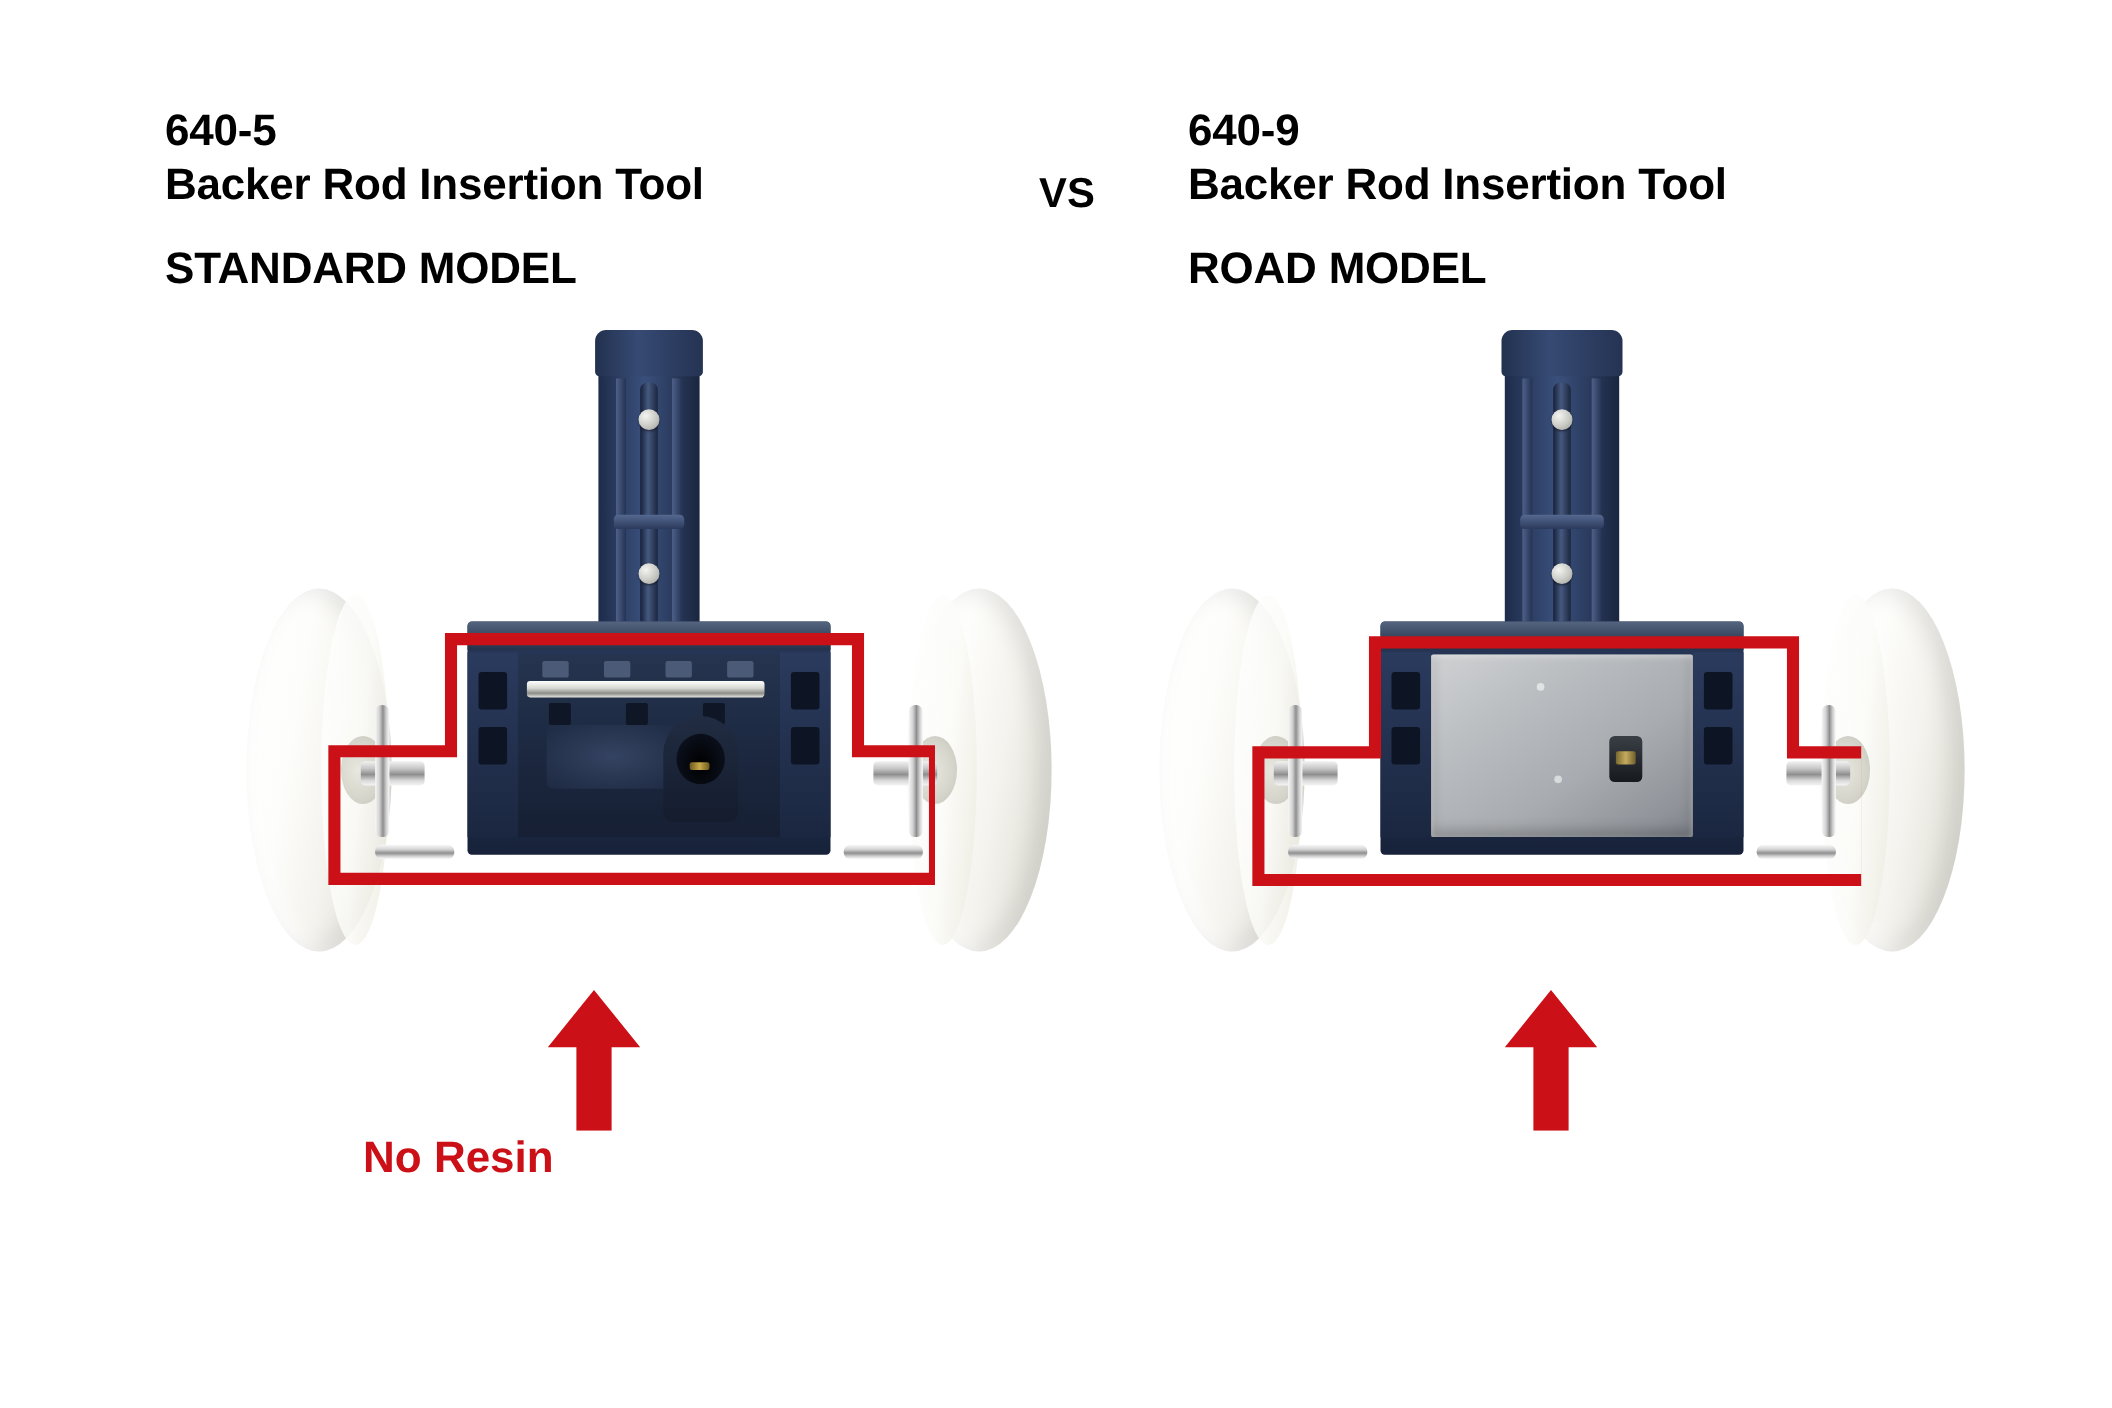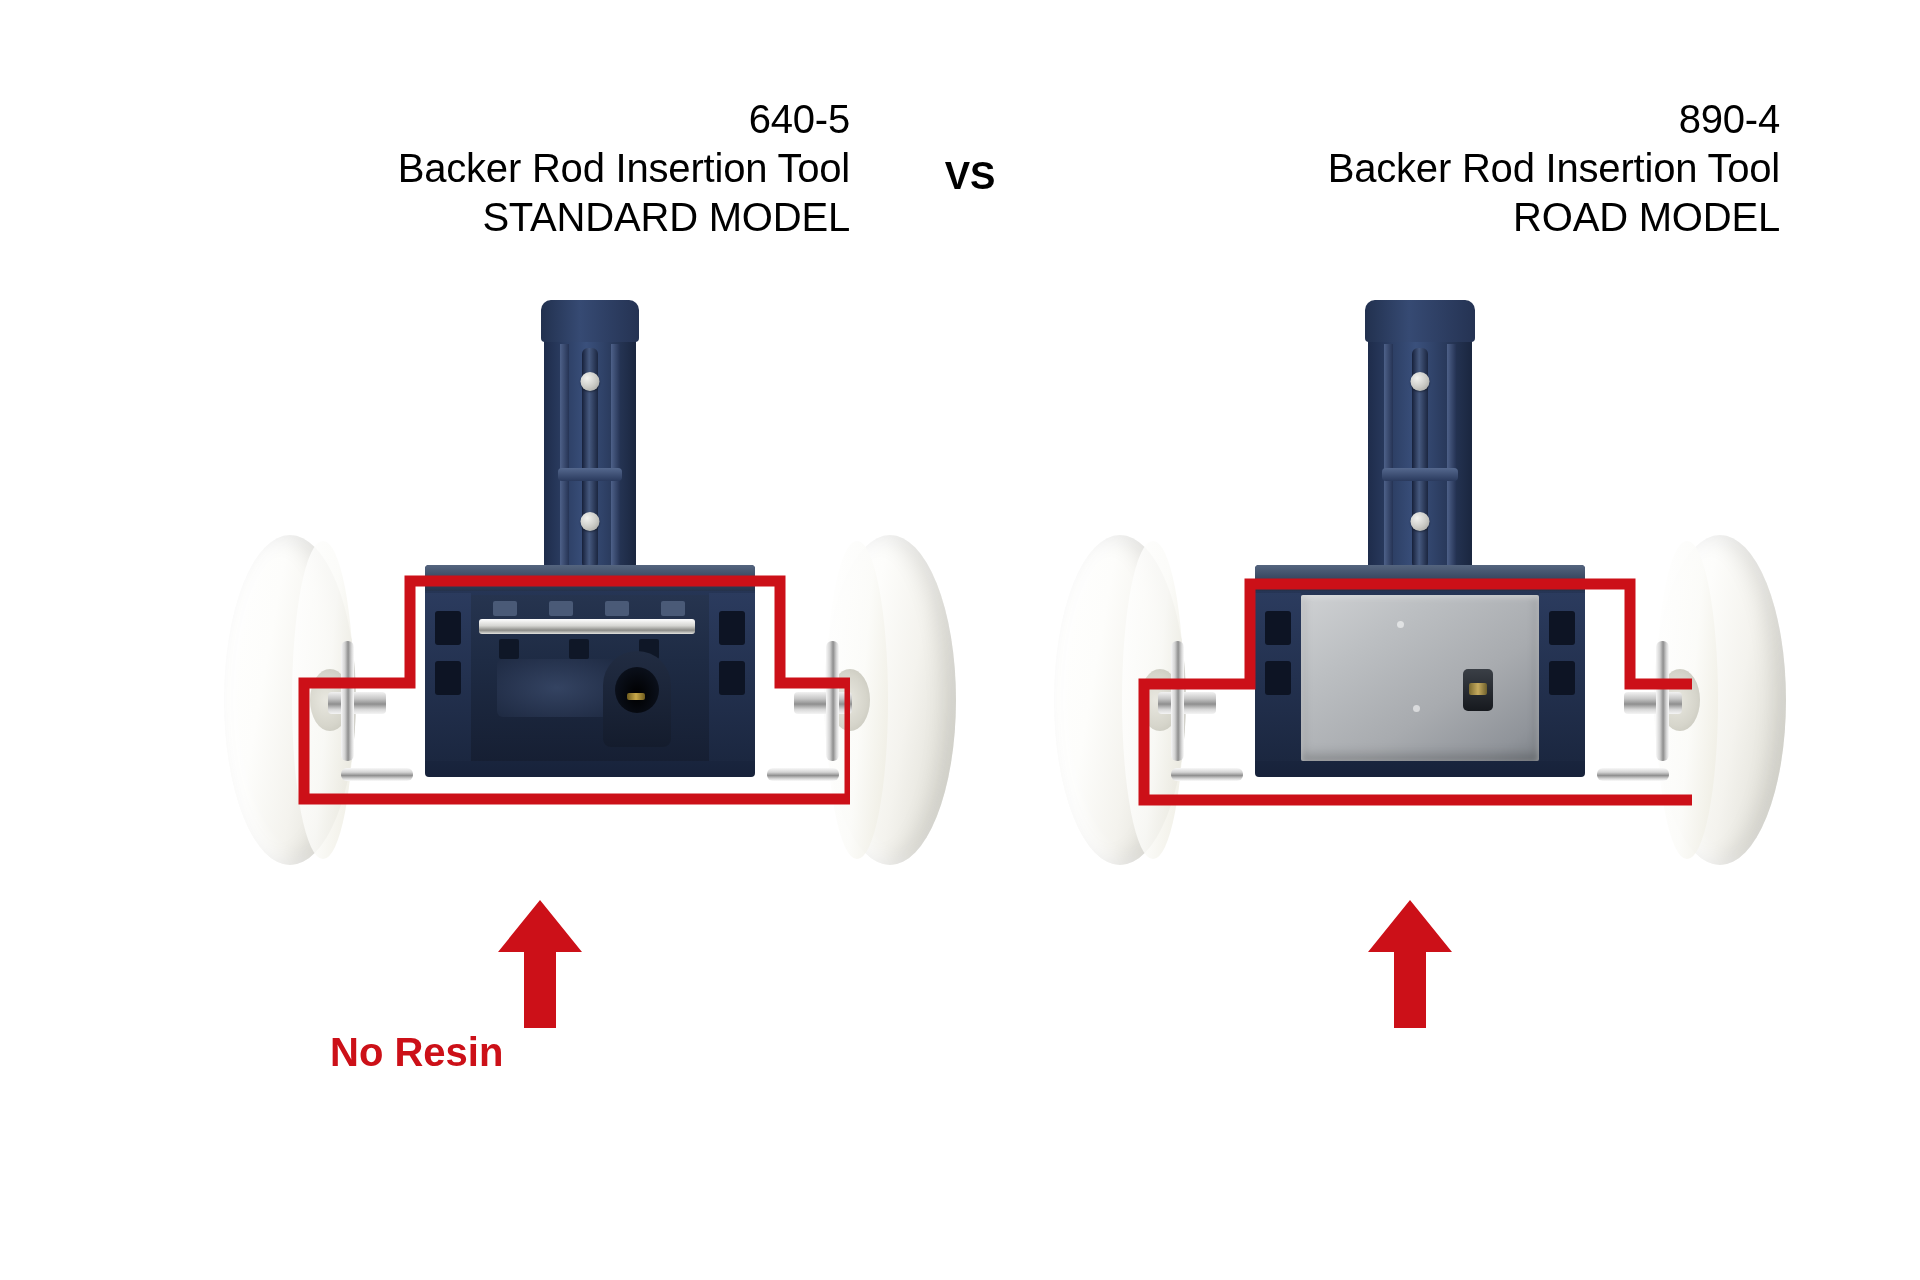--- a/index.html
+++ b/index.html
@@ -8,30 +8,30 @@
     background:#ffffff;
     font-family:"Liberation Sans", sans-serif;
     overflow:hidden;
     position:relative;
   }
   .stage{position:absolute;inset:0;}
 
   
   .heading{
     position:absolute;
-    text-align:right;
+    text-align:left;
     color:#000000;
-    font-weight:normal;
+    font-weight:bold;
     line-height:1.22;
     letter-spacing:-0.2px;
     white-space:nowrap;
   }
   .heading .l1{font-size:40px;}
   .heading .l2{font-size:40px;}
-  .heading .l3{font-size:40px;}
+  .heading .l3{font-size:40px;margin-top:27px;}
   #heading-left{left:150px;top:95px;width:700px;}
   #heading-right{left:1080px;top:95px;width:700px;}
   #vs-label{
     position:absolute;left:900px;top:155px;width:140px;
     text-align:center;font-size:38px;font-weight:bold;color:#000;
   }
 
   
   .caption{
     position:absolute;text-align:left;
@@ -231,21 +231,21 @@
 
   <div class="heading" id="heading-left">
     <div class="l1">640-5</div>
     <div class="l2">Backer Rod Insertion Tool</div>
     <div class="l3">STANDARD MODEL</div>
   </div>
 
   <div id="vs-label">VS</div>
 
   <div class="heading" id="heading-right">
-    <div class="l1">890-4</div>
+    <div class="l1">640-9</div>
     <div class="l2">Backer Rod Insertion Tool</div>
     <div class="l3">ROAD MODEL</div>
   </div>
 
   <div class="product" id="product-left">
 
     <div class="wheel wheel-left">
       <div class="rim"></div>
       <div class="hub"></div>
     </div>

